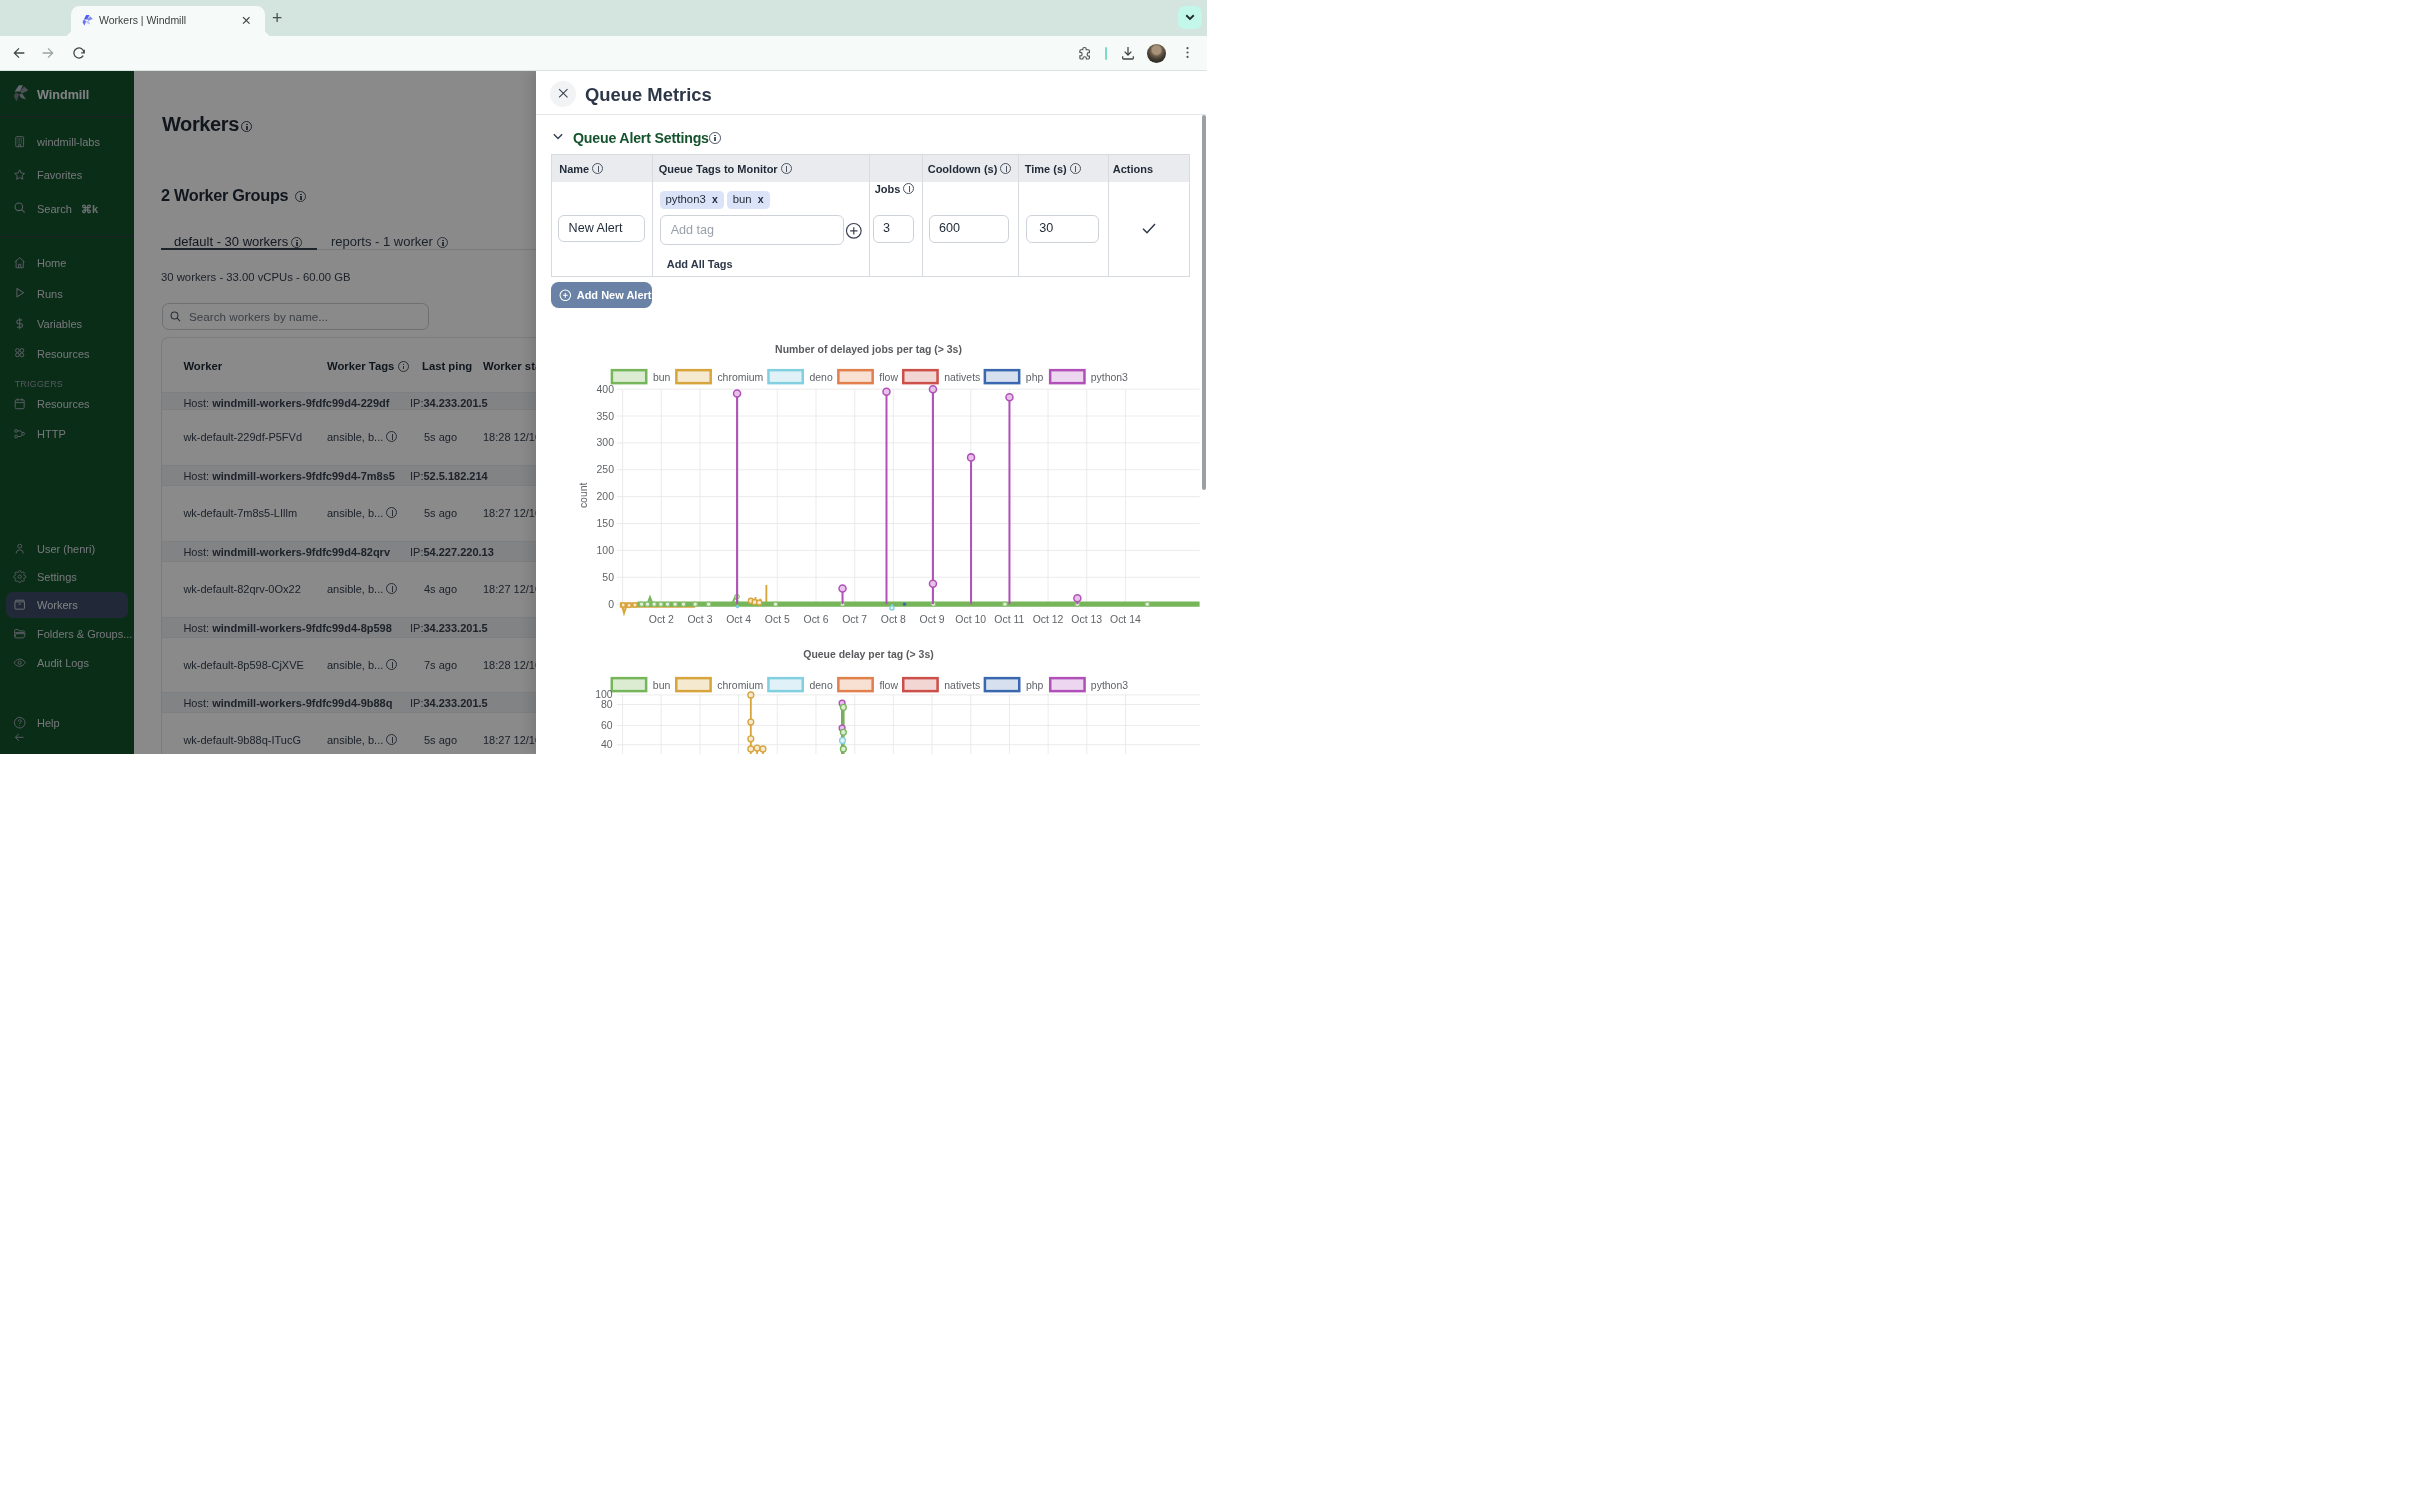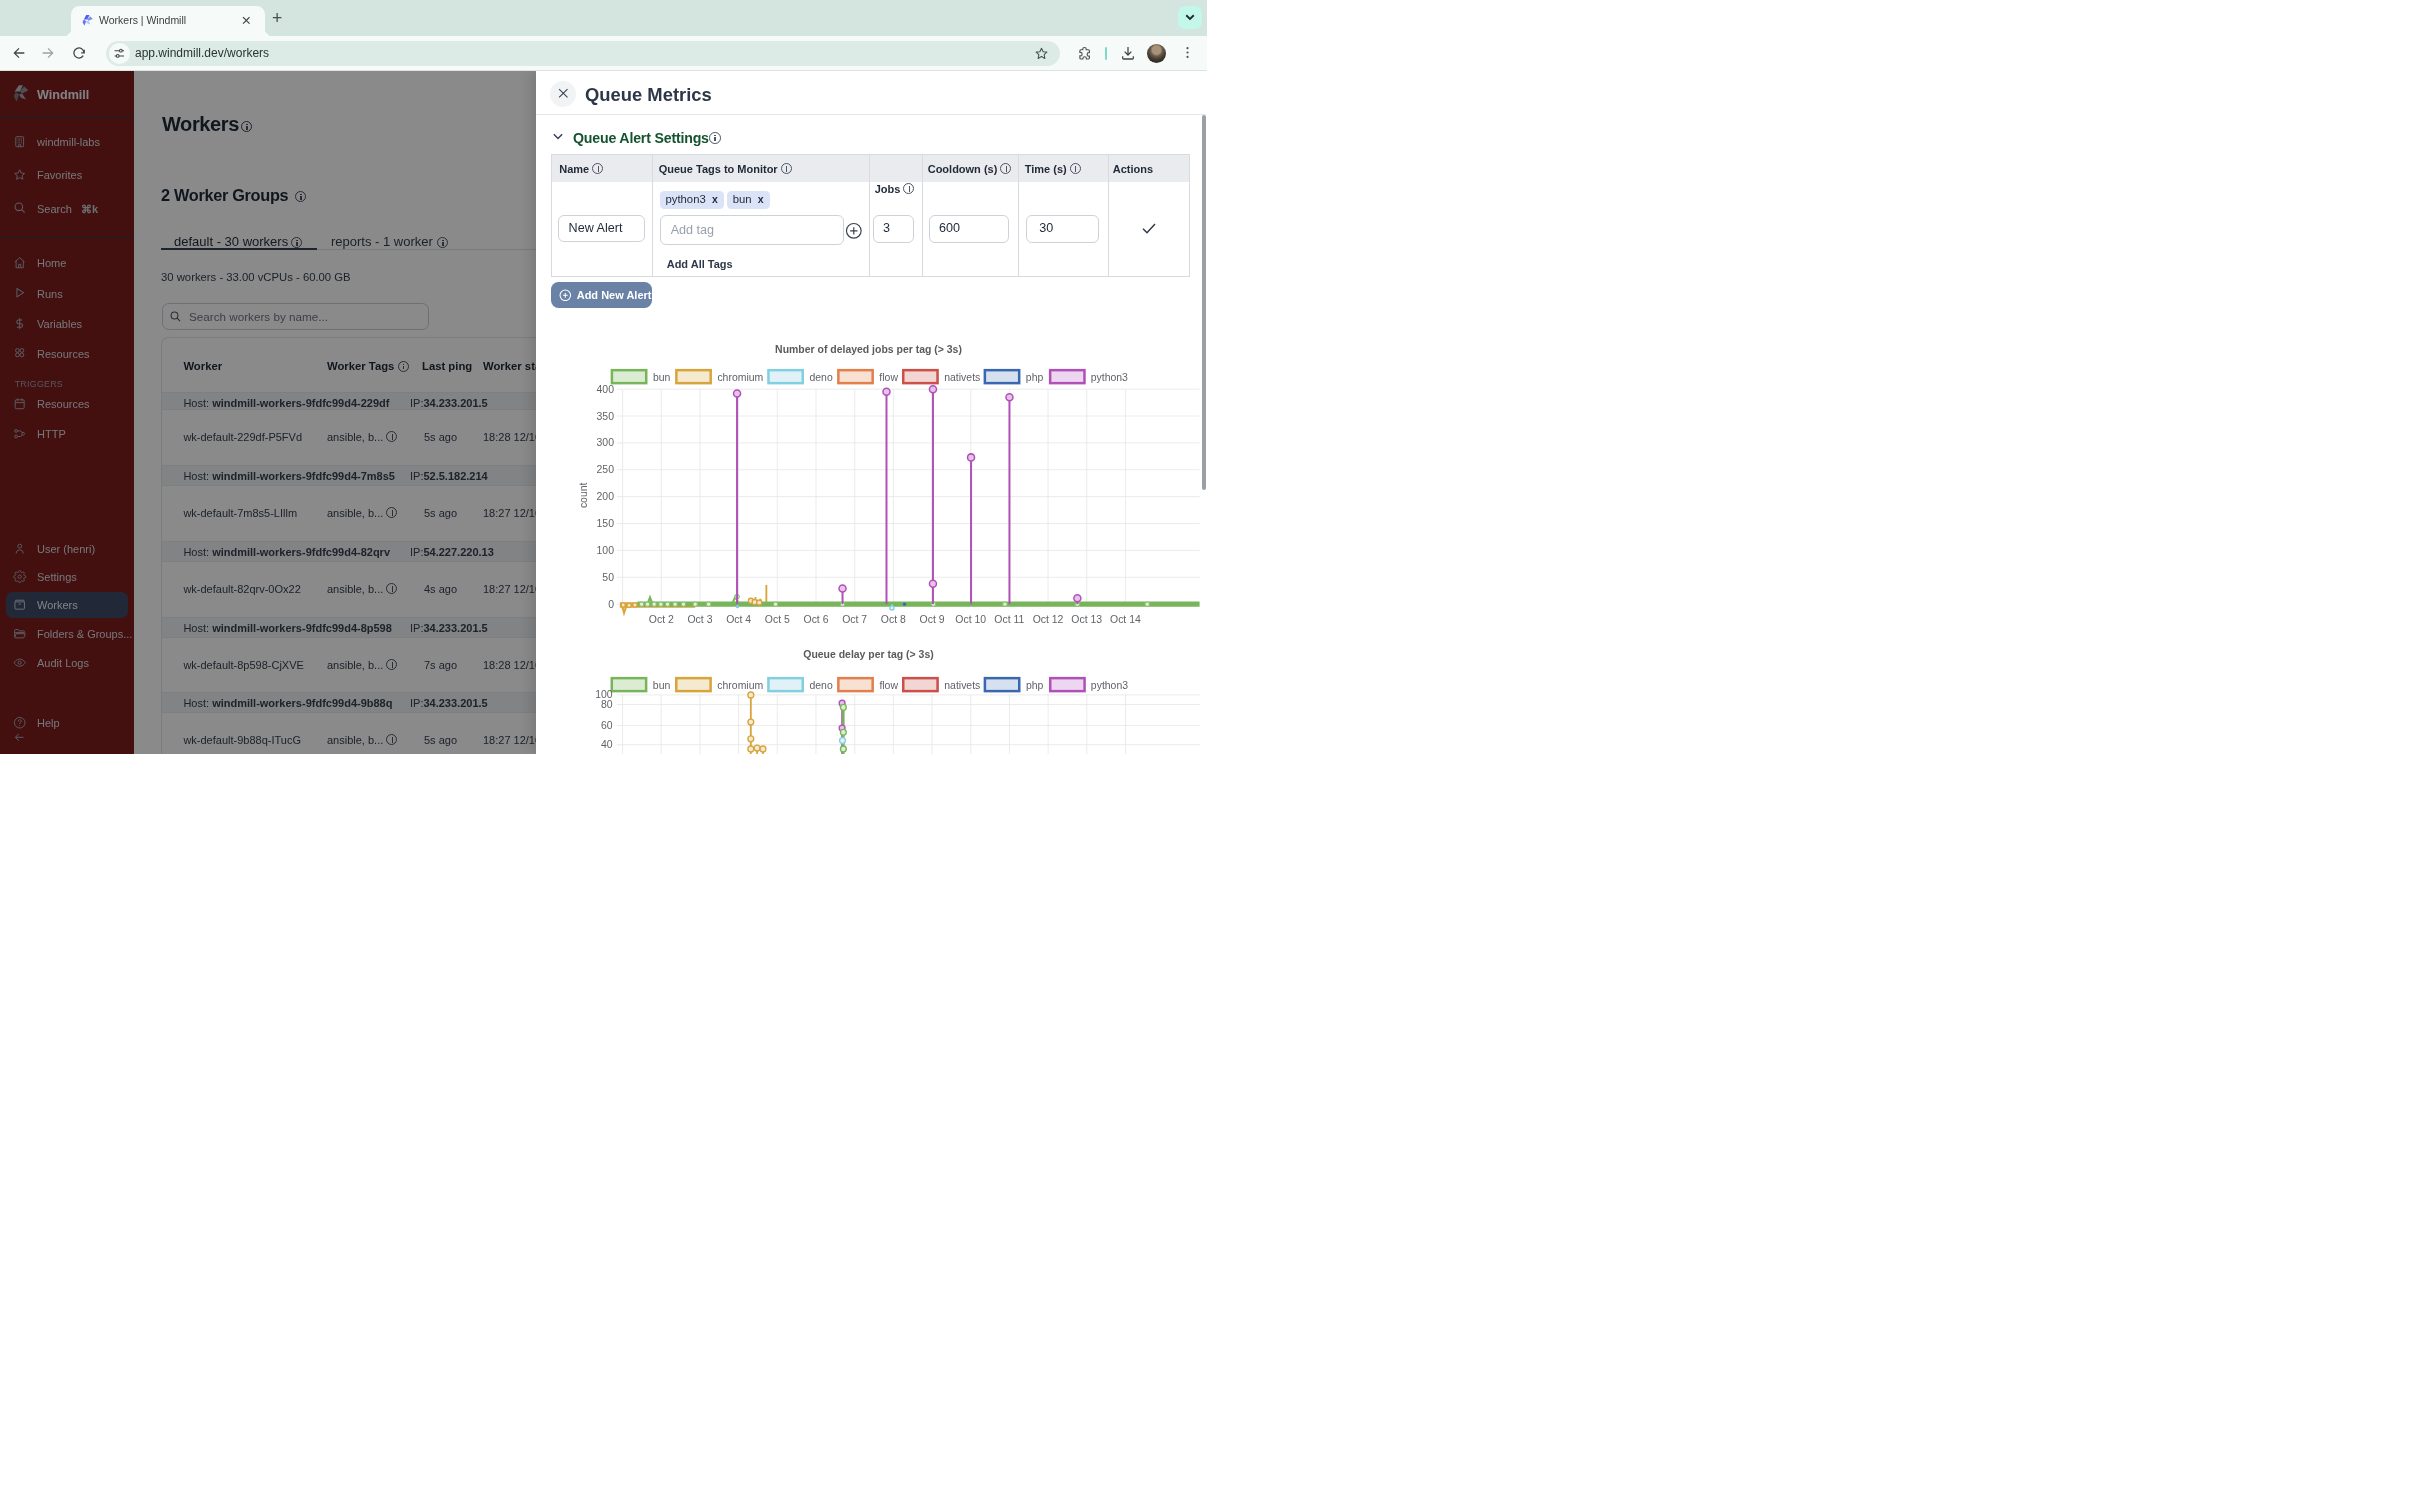--- a/index.html
+++ b/index.html
@@ -13,21 +13,21 @@
 #tab .title{position:absolute;left:28px;top:8.4px;font-size:10.5px;color:#3b4340;}
 #tab .close{position:absolute;left:170px;top:7.5px;font-size:12.6px;color:#414946;}
 #newtab{position:absolute;left:272px;top:11px;font-size:17.6px;font-weight:300;color:#44514c;line-height:15px;}
 #mintbtn{position:absolute;left:1178px;top:5.9px;width:23.5px;height:23.5px;border-radius:6.7px;background:#c2f7ea;}
 #toolbar{position:absolute;left:0;top:36px;width:1207px;height:35px;background:#f6faf8;border-bottom:0.8px solid #dbe5e0;box-sizing:border-box;}
 #omnibox{position:absolute;left:106px;top:4.6px;width:954px;height:25px;border-radius:12.6px;background:#dcebe5;}
 #omnibox .tunecircle{position:absolute;left:2.5px;top:2.1px;width:21px;height:21px;border-radius:50%;background:#f6faf8;}
 #omnibox .url{position:absolute;left:29px;top:5.4px;font-size:12px;color:#2b332f;}
 
 #app{position:absolute;left:0;top:71px;width:1207px;height:683px;background:#fff;overflow:hidden;}
-#sidebar{position:absolute;left:0;top:0;width:134px;height:683px;background:#7f1d1d;}
+#sidebar{position:absolute;left:0;top:0;width:134px;height:683px;background:#14532d;}
 .sdivider{position:absolute;left:0;width:134px;height:0.8px;background:#353e4c;}
 .sitem{position:absolute;left:37px;font-size:11px;color:#d9dde3;white-space:nowrap;}
 .slogo{position:absolute;left:37px;top:89px;font-size:12.6px;font-weight:bold;color:#eef1f5;}
 .strig{position:absolute;left:14.7px;top:379px;font-size:8.8px;color:#9aa2af;letter-spacing:0.3px;}
 #selpill{position:absolute;left:6.3px;top:521px;width:122px;height:26px;border-radius:6.7px;background:#3e4d68;}
 .sicon{position:absolute;left:13.4px;width:13.4px;height:13.4px;}
 .sicon svg{display:block;}
 
 #main{position:absolute;left:134px;top:0;width:1073px;height:683px;background:#fff;}
 #h1w{position:absolute;left:28px;top:42px;font-size:20px;font-weight:bold;color:#1f2937;letter-spacing:-0.4px;}
@@ -99,33 +99,20 @@
   <svg class="a" style="left:11px;top:9.2px" width="16" height="16" viewBox="0 0 24 24">
       <path d="M20 12 H5 M12 5 l-7 7 7 7" stroke="#414b46" stroke-width="1.9" fill="none"></path>
     </svg>
   <svg class="a" style="left:40px;top:9.2px" width="16" height="16" viewBox="0 0 24 24">
       <path d="M4 12 H19 M12 5 l7 7 -7 7" stroke="#9ba6a0" stroke-width="1.9" fill="none"></path>
     </svg>
   <svg class="a" style="left:71px;top:9.2px" width="16" height="16" viewBox="0 0 24 24">
       <path d="M19.5 11.5 a7.6 7.6 0 1 0 -1.2 4.6" stroke="#414b46" stroke-width="2" fill="none"></path>
       <path d="M19.8 7.2 v4.6 h-4.6" fill="none" stroke="#414b46" stroke-width="2"></path>
     </svg>
-  <div id="omnibox">
-    <div class="tunecircle">
-        <svg class="a" style="left:4.2px;top:4.2px" width="12.6" height="12.6" viewBox="0 0 24 24">
-          <path d="M3 7 h10 M17 7 h4 M3 17 h4 M11 17 h10" stroke="#3d4742" stroke-width="2" fill="none"></path>
-          <circle cx="15" cy="7" r="2.6" fill="none" stroke="#3d4742" stroke-width="2"></circle>
-          <circle cx="9" cy="17" r="2.6" fill="none" stroke="#3d4742" stroke-width="2"></circle>
-        </svg>
-      </div>
-    <div class="url">app.windmill.dev/workers</div>
-    <svg class="a" style="left:928px;top:5px" width="15" height="15" viewBox="0 0 24 24">
-        <path d="M12 3.5 l2.6 5.6 6 .7 -4.4 4.1 1.2 6 -5.4-3 -5.4 3 1.2-6 -4.4-4.1 6-.7 Z" fill="none" stroke="#49534e" stroke-width="1.7" stroke-linejoin="round"></path>
-      </svg>
-  </div>
   <svg class="a" style="left:1077px;top:10px" width="15" height="15" viewBox="0 0 24 24">
       <path d="M9.2 5.2 a2.8 2.8 0 0 1 5.6 0 V6 h3.4 a1.6 1.6 0 0 1 1.6 1.6 v3 h-.8 a2.8 2.8 0 0 0 0 5.6 h.8 v3 a1.6 1.6 0 0 1 -1.6 1.6 h-3.2 v-.8 a2.8 2.8 0 0 0 -5.6 0 v.8 H6.2 a1.6 1.6 0 0 1 -1.6 -1.6 v-3.4 H5.4 a2.8 2.8 0 0 0 0 -5.6 H4.6 V7.6 A1.6 1.6 0 0 1 6.2 6 h3 Z" fill="none" stroke="#49534e" stroke-width="1.8"></path>
     </svg>
   <div class="a" style="left:1105px;top:11px;width:2.1px;height:13.4px;background:#7bdcc4;border-radius:1.7px;"></div>
   <svg class="a" style="left:1120px;top:9.2px" width="16" height="16" viewBox="0 0 24 24">
       <path d="M12 3 v11 M7 10 l5 5 5-5" stroke="#3d4742" stroke-width="1.9" fill="none"></path>
       <path d="M4 17 v2.5 a1.5 1.5 0 0 0 1.5 1.5 h13 a1.5 1.5 0 0 0 1.5-1.5 V17" stroke="#3d4742" stroke-width="1.9" fill="none"></path>
     </svg>
   <div class="a" style="left:1147px;top:8.4px;width:19px;height:19px;border-radius:50%;background:radial-gradient(circle at 50% 32%,#a8927a 0 26%,#6a5c49 38%,#3a362e 62%,#23211c 100%);"></div>
   <svg class="a" style="left:1180px;top:9.2px" width="15" height="15" viewBox="0 0 24 24">

